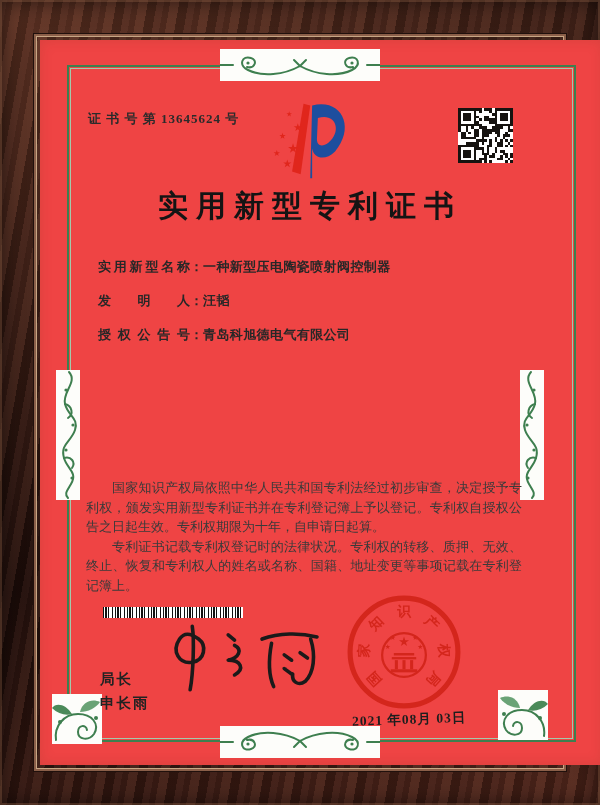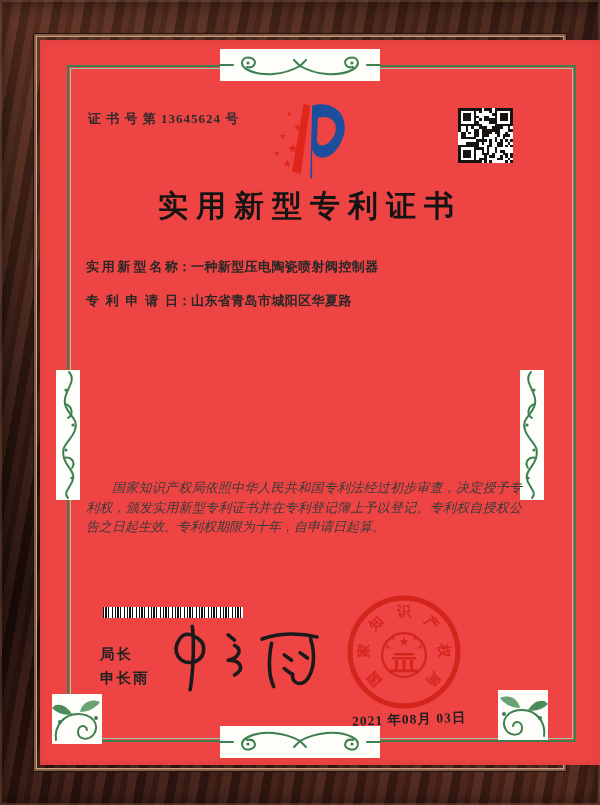--- a/index.html
+++ b/index.html
@@ -26,30 +26,30 @@
   .cert-no{position:absolute;left:48px;top:70px;font-size:13px;font-weight:600;
     letter-spacing:1px;color:#2b2b2b;}
   .logo{position:absolute;left:207px;top:56px;width:115px;height:86px;}
   .qr{position:absolute;left:418px;top:68px;width:55px;height:55px;background:#fff;
     display:grid;grid-template-columns:repeat(21,1fr);grid-template-rows:repeat(21,1fr);}
   .qr span{display:block;}
   .qr span.on{background:#161310;}
   .title{position:absolute;left:0;top:146px;width:520px;text-align:center;font-size:30px;
     font-weight:700;color:#141414;letter-spacing:8px;padding-left:20px;box-sizing:border-box;}
   .fields{position:absolute;left:46px;top:218px;width:440px;font-size:13px;color:#272727;}
-  .frow{height:20px;margin-bottom:14px;white-space:nowrap;font-weight:600;}
+  .frow{height:20px;margin-bottom:14px;white-space:nowrap;font-weight:600;margin-left:12px;}
   .flabel{display:inline-block;width:92px;text-align:justify;text-align-last:justify;vertical-align:top;}
   .fvalue{letter-spacing:.4px;}
   .fcol2{display:inline-block;margin-left:58px;}
   .body-text{position:absolute;left:46px;top:438px;width:436px;font-size:13px;line-height:19.5px;
-    color:#3a3a3a;font-style:italic;text-align:justify;}
+    color:#3a3a3a;text-align:justify;}
   .body-text p{margin:0;text-indent:2em;}
   .barcode{position:absolute;left:63px;top:567px;width:140px;height:11px;
     background:repeating-linear-gradient(90deg,#111 0 1px,#fff 1px 2px,#111 2px 4px,#fff 4px 5px,#111 5px 6px,#fff 6px 9px,#111 9px 10px,#fff 10px 12px);}
-  .director{position:absolute;left:60px;top:602px;font-family:"Liberation Sans","DejaVu Sans",sans-serif;
+  .director{position:absolute;left:60px;top:627px;font-family:"Liberation Sans","DejaVu Sans",sans-serif;
     font-size:14.5px;font-weight:700;color:#222;line-height:24px;letter-spacing:2px;}
   .signature{position:absolute;left:118px;top:580px;width:170px;height:74px;}
   .seal{position:absolute;left:305px;top:553px;width:118px;height:118px;}
   .seal-date{position:absolute;left:312px;top:670px;width:160px;font-size:13.5px;font-weight:600;
     color:#1e1e1e;letter-spacing:1px;transform:rotate(-2deg);white-space:nowrap;}
   .red{fill:var(--seal-red,#d4261c);}
   svg text.ring{font-family:"Liberation Serif","DejaVu Serif",serif;font-weight:700;
     font-size:13.5px;fill:var(--seal-red,#d4261c);}
 </style>
 </head>
@@ -586,26 +586,30 @@
         <span class="on"></span>
       </div>
 
     <div class="title">实用新型专利证书</div>
 
     <div class="fields">
       <div class="frow">
         <span class="flabel">实用新型名称</span><span>：</span><span class="fvalue">一种新型压电陶瓷喷射阀控制器</span>
       </div>
       <div class="frow">
-        <span class="flabel">专利申请日</span><span>：</span><span class="fvalue">山东省青岛市城阳区华夏路</span>
+        <span class="flabel">发明人</span><span>：</span><span class="fvalue">汪韬</span>
+      </div>
+      <div class="frow">
+        <span class="flabel">授权公告号</span><span>：</span><span class="fvalue">青岛科旭德电气有限公司</span>
       </div>
     </div>
 
     <div class="body-text">
       <p>国家知识产权局依照中华人民共和国专利法经过初步审查，决定授予专利权，颁发实用新型专利证书并在专利登记簿上予以登记。专利权自授权公告之日起生效。专利权期限为十年，自申请日起算。</p>
+      <p>专利证书记载专利权登记时的法律状况。专利权的转移、质押、无效、终止、恢复和专利权人的姓名或名称、国籍、地址变更等事项记载在专利登记簿上。</p>
     </div>
 
     <div class="barcode"></div>
     <div class="director">
       <div>局长</div>
       <div>申长雨</div>
     </div>
 
     <div class="signature">
       <svg width="170" height="74" viewBox="0 0 160 70" fill="none" stroke="#1a1a1a" stroke-width="3.4" stroke-linecap="round" stroke-linejoin="round">

